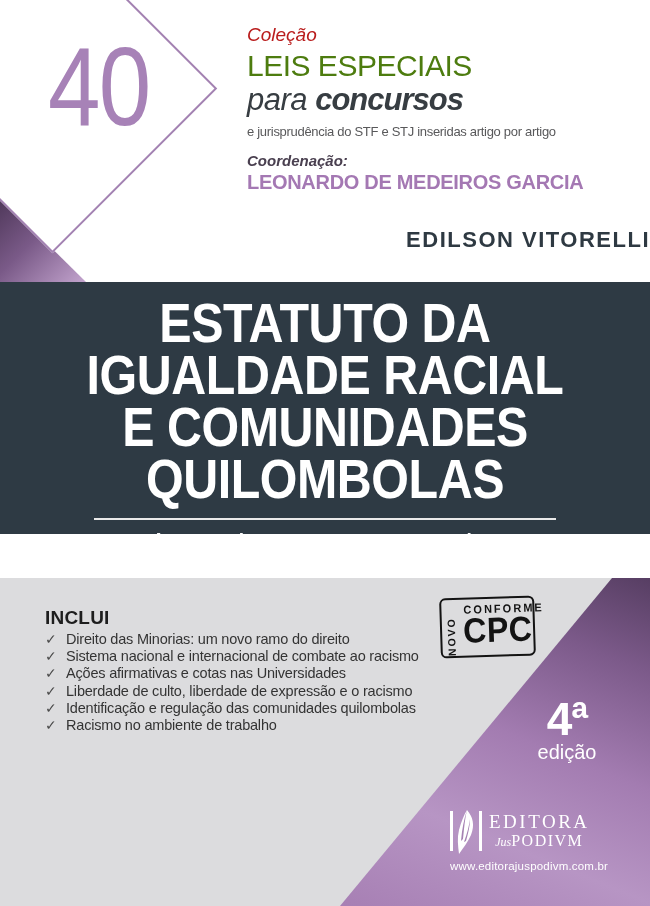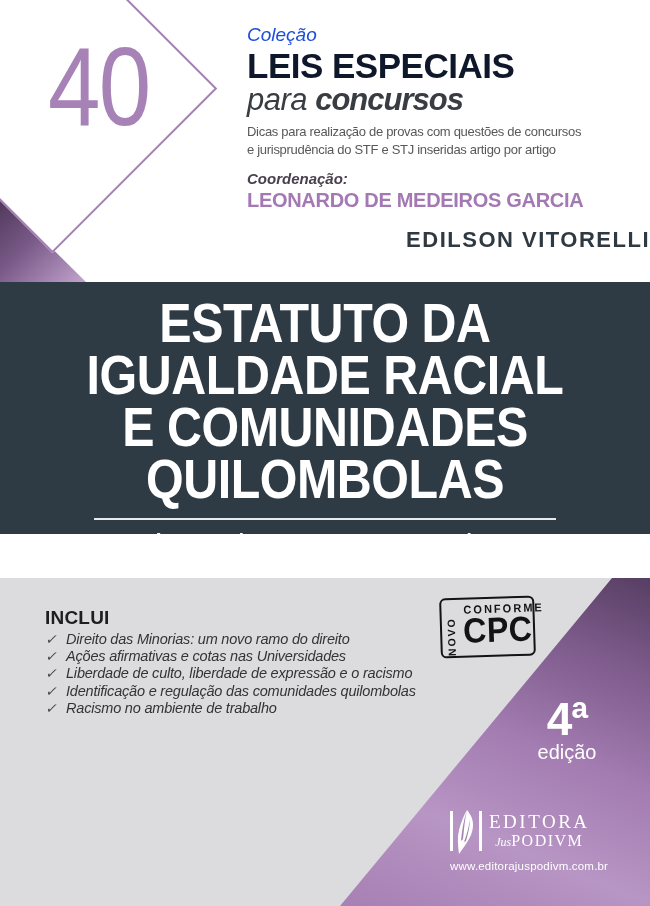--- a/index.html
+++ b/index.html
@@ -21,22 +21,22 @@
     background:#ffffff; border:2px solid #a382b2;
     transform:rotate(45deg);
   }
   .series-number {
     position:absolute; left:48px; top:32px;
     font-size:111px; line-height:111px; font-weight:400;
     color:#a782b7; transform:scaleX(0.85); transform-origin:left top;
     letter-spacing:-2px;
   }
   .header-text { position:absolute; left:247px; top:24px; }
-  .collection-label { font-style:italic; font-size:19px; color:#1d4ed8; margin-bottom:3px; }
-  .collection-title { font-weight:700; font-size:35px; line-height:34px; color:#0f172a; letter-spacing:-0.5px; }
+  .collection-label { font-style:italic; font-size:19px; color:#b91c1c; margin-bottom:3px; }
+  .collection-title { font-weight:400; font-size:30px; line-height:34px; color:#4d7c0f; letter-spacing:-0.5px; }
   .collection-subtitle { font-size:31px; line-height:33px; color:#373d42; font-style:italic; letter-spacing:-0.5px; }
   .collection-subtitle .bold { font-weight:700; letter-spacing:-1px; }
   .tagline { margin-top:7px; font-size:13px; line-height:18px; color:#58585a; letter-spacing:-0.3px; }
   .coordination-label { margin-top:11px; font-style:italic; font-weight:700; font-size:15px; color:#4a4050; }
   .coordinator-name { font-weight:700; font-size:20px; color:#a478b3; margin-top:2px; letter-spacing:-0.3px; }
   .author-name {
     position:absolute; left:0; top:227px; width:100%;
     text-align:right; font-weight:700; font-size:22px;
     color:#2e3942; letter-spacing:1.5px;
   }
@@ -68,21 +68,20 @@
     clip-path:polygon(612px 0, 650px 0, 650px 328px, 340px 328px);
   }
   .includes-heading {
     position:absolute; left:45px; top:607px;
     font-weight:700; font-size:19px; color:#1e1e1e; letter-spacing:0.2px;
   }
   .includes-list { position:absolute; left:45px; top:631px; list-style:none; }
   .includes-list li {
     font-size:14.5px; line-height:17.2px; color:#343434; letter-spacing:-0.2px;
     white-space:nowrap;
-    font-style:italic;
   }
   .check { display:inline-block; width:21px; color:#4a4a4a; font-size:14px; }
 
   .cpc-badge {
     position:absolute; left:440px; top:597px; width:95px; height:60px;
     border:2.5px solid #131313; border-radius:6px;
     transform:rotate(-1.8deg); background:transparent;
   }
   .cpc-conforme {
     position:absolute; left:22px; top:4px; width:70px; text-align:center;
@@ -125,21 +124,20 @@
 
   <div class="corner-triangle"></div>
   <div class="diamond"></div>
   <div class="series-number">40</div>
 
   <div class="header-text">
     <div class="collection-label">Coleção</div>
     <div class="collection-title">LEIS ESPECIAIS</div>
     <div class="collection-subtitle"><span>para</span> <span class="bold">concursos</span></div>
     <div class="tagline">
-      <div>Dicas para realização de provas com questões de concursos</div>
       <div>e jurisprudência do STF e STJ inseridas artigo por artigo</div>
     </div>
     <div class="coordination-label">Coordenação:</div>
     <div class="coordinator-name">LEONARDO DE MEDEIROS GARCIA</div>
   </div>
 
   <div class="author-name">EDILSON VITORELLI</div>
 
   <div class="title-band">
     <div class="main-title">
@@ -151,20 +149,21 @@
     <div class="title-divider"></div>
     <div class="law-subtitle">Lei 12.288/2010 e Decreto 4.887/2003</div>
   </div>
 
   <div class="bottom-section"></div>
   <div class="purple-wedge" style="top:578px;"></div>
 
   <div class="includes-heading">INCLUI</div>
   <ul class="includes-list">
     <li><span class="check">✓</span><span>Direito das Minorias: um novo ramo do direito</span></li>
+    <li><span class="check">✓</span><span>Sistema nacional e internacional de combate ao racismo</span></li>
     <li><span class="check">✓</span><span>Ações afirmativas e cotas nas Universidades</span></li>
     <li><span class="check">✓</span><span>Liberdade de culto, liberdade de expressão e o racismo</span></li>
     <li><span class="check">✓</span><span>Identificação e regulação das comunidades quilombolas</span></li>
     <li><span class="check">✓</span><span>Racismo no ambiente de trabalho</span></li>
   </ul>
 
   <div class="cpc-badge">
     <div class="cpc-conforme">CONFORME</div>
     <div class="cpc-novo">NOVO</div>
     <div class="cpc-main">CPC</div>

